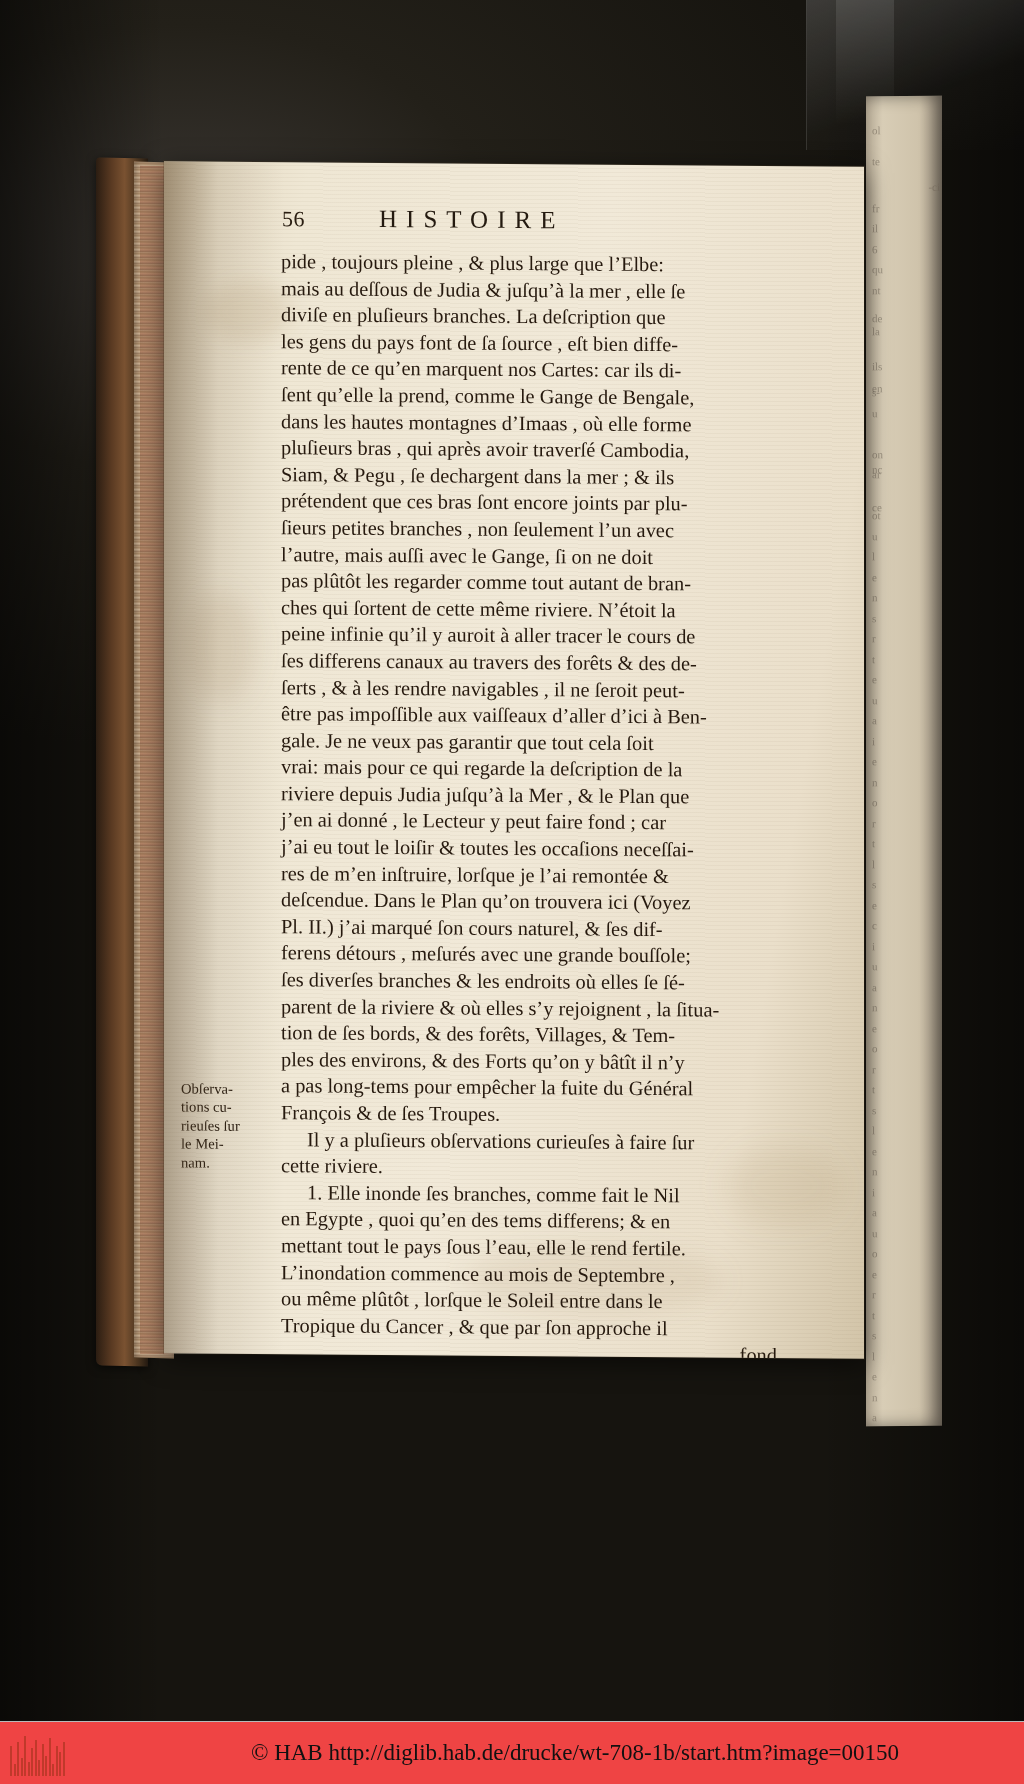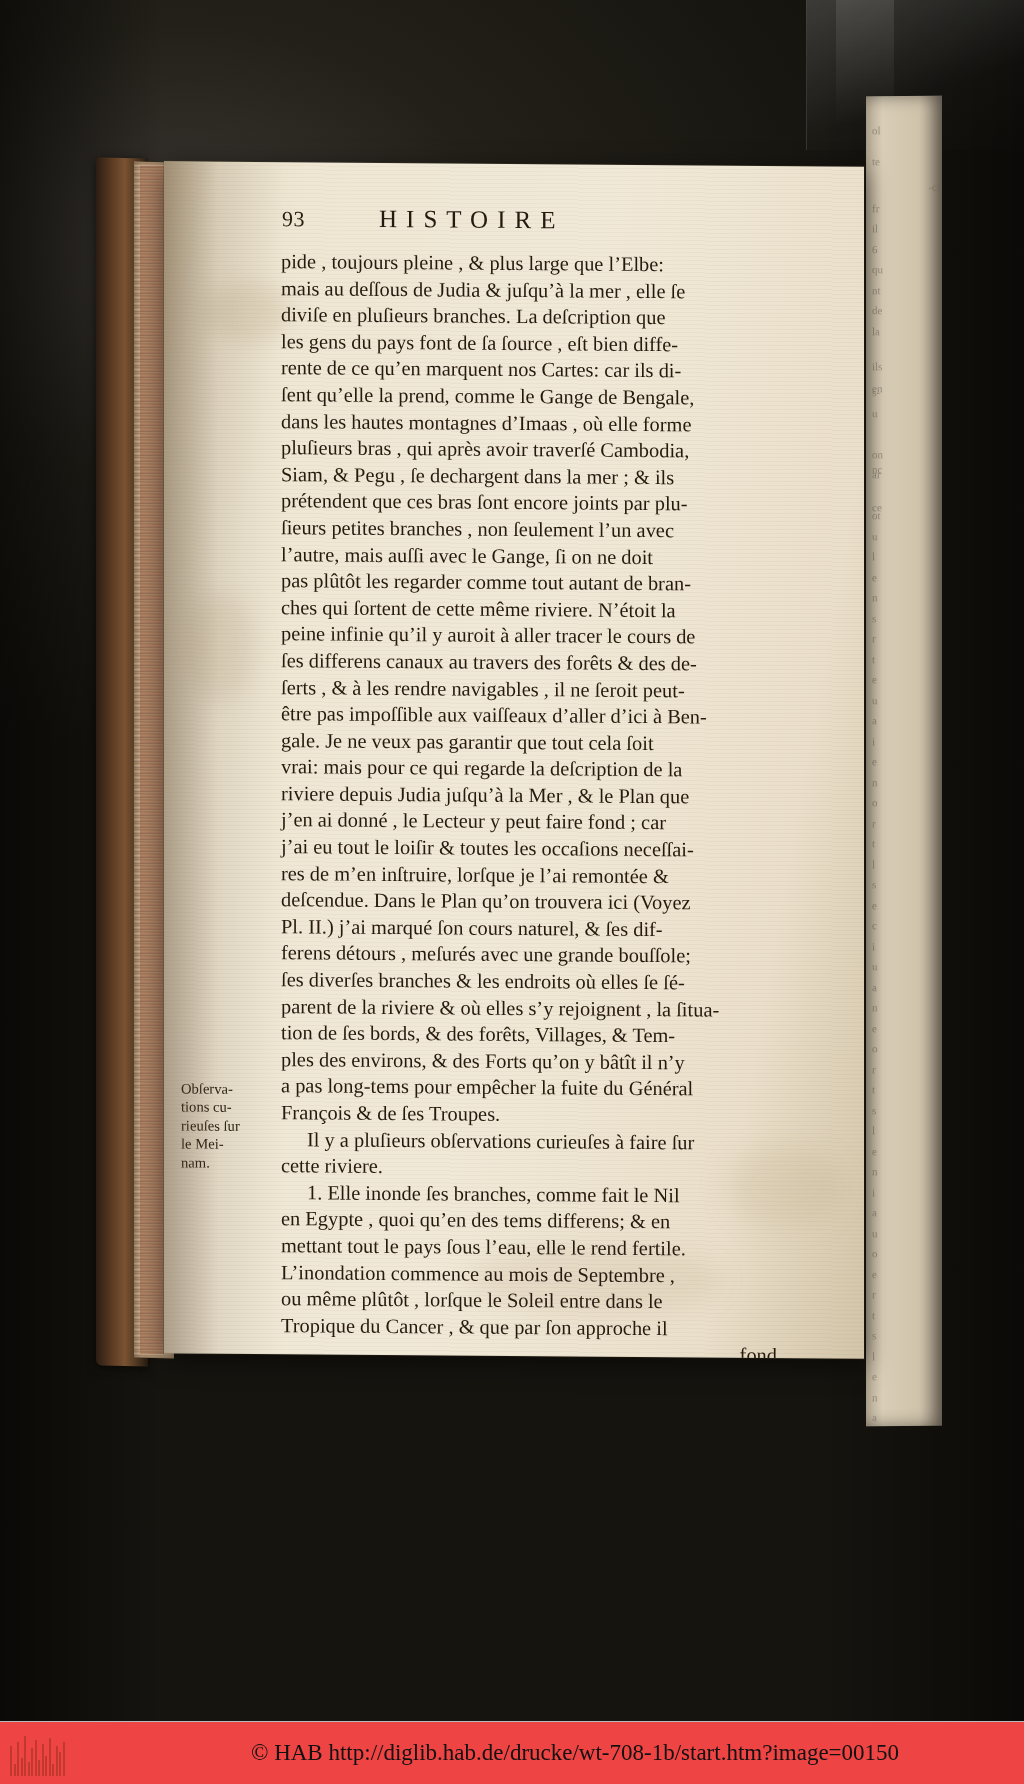--- a/index.html
+++ b/index.html
@@ -159,21 +159,21 @@
 <div id="facing-sliver">
   <div id="ghost-host">
       <div class="ghost" style="top: 24px;">ol</div>
       <div class="ghost" style="top: 55px;">te</div>
       <div class="ghost" style="top: 81px; text-align: right;">-ci</div>
       <div class="ghost" style="top: 101.5px;">fr</div>
       <div class="ghost" style="top: 122px;">il</div>
       <div class="ghost" style="top: 142.5px;">6</div>
       <div class="ghost" style="top: 163px;">qu</div>
       <div class="ghost" style="top: 183.5px;">nt</div>
-      <div class="ghost" style="top: 204px;">de</div>
+      <div class="ghost" style="top: 212px;">de</div>
       <div class="ghost" style="top: 224.5px;">la</div>
       <div class="ghost" style="top: 260px;">ils</div>
       <div class="ghost" style="top: 282px;">en</div>
       <div class="ghost" style="top: 286px;">s-</div>
       <div class="ghost" style="top: 306.5px;">u</div>
       <div class="ghost" style="top: 327px; margin-top: 36px;">nc</div>
       <div class="ghost" style="top: 347.5px;">on</div>
       <div class="ghost" style="top: 368px;">ar</div>
       <div class="ghost" style="top: 388.5px; margin-top: 12px;">ce</div>
       <div class="ghost" style="top: 409px;">ot</div>
@@ -233,21 +233,21 @@
   <div id="leaf">
 
     <div class="blotch" style="left:40px;top:120px;width:90px;height:60px;background:rgba(150,118,72,.13);filter:blur(10px);"></div>
     <div class="blotch" style="left:22px;top:430px;width:70px;height:110px;background:rgba(150,118,72,.12);filter:blur(12px);"></div>
     <div class="blotch" style="left:560px;top:980px;width:120px;height:80px;background:rgba(150,118,72,.10);filter:blur(14px);"></div>
     <div class="blotch" style="left:300px;top:1080px;width:260px;height:70px;background:rgba(150,120,74,.10);filter:blur(12px);"></div>
 
     <div id="page">
 
       <div class="hdr">
-        <span class="folio">93</span>
+        <span class="folio">56</span>
         <span class="runhead">HISTOIRE</span>
       </div>
 
       <div id="body-col">
         <p id="para-1">
             <span class="ln">pide ,  toujours pleine ,  &amp; plus large que l’Elbe:</span>
             <span class="ln">mais au deſſous de Judia &amp; juſqu’à la mer ,  elle ſe</span>
             <span class="ln">diviſe en pluſieurs branches.   La deſcription que</span>
             <span class="ln">les gens du pays font de ſa  ſource ,   eſt bien diffe-</span>
             <span class="ln">rente de ce qu’en marquent nos Cartes: car ils di-</span>

